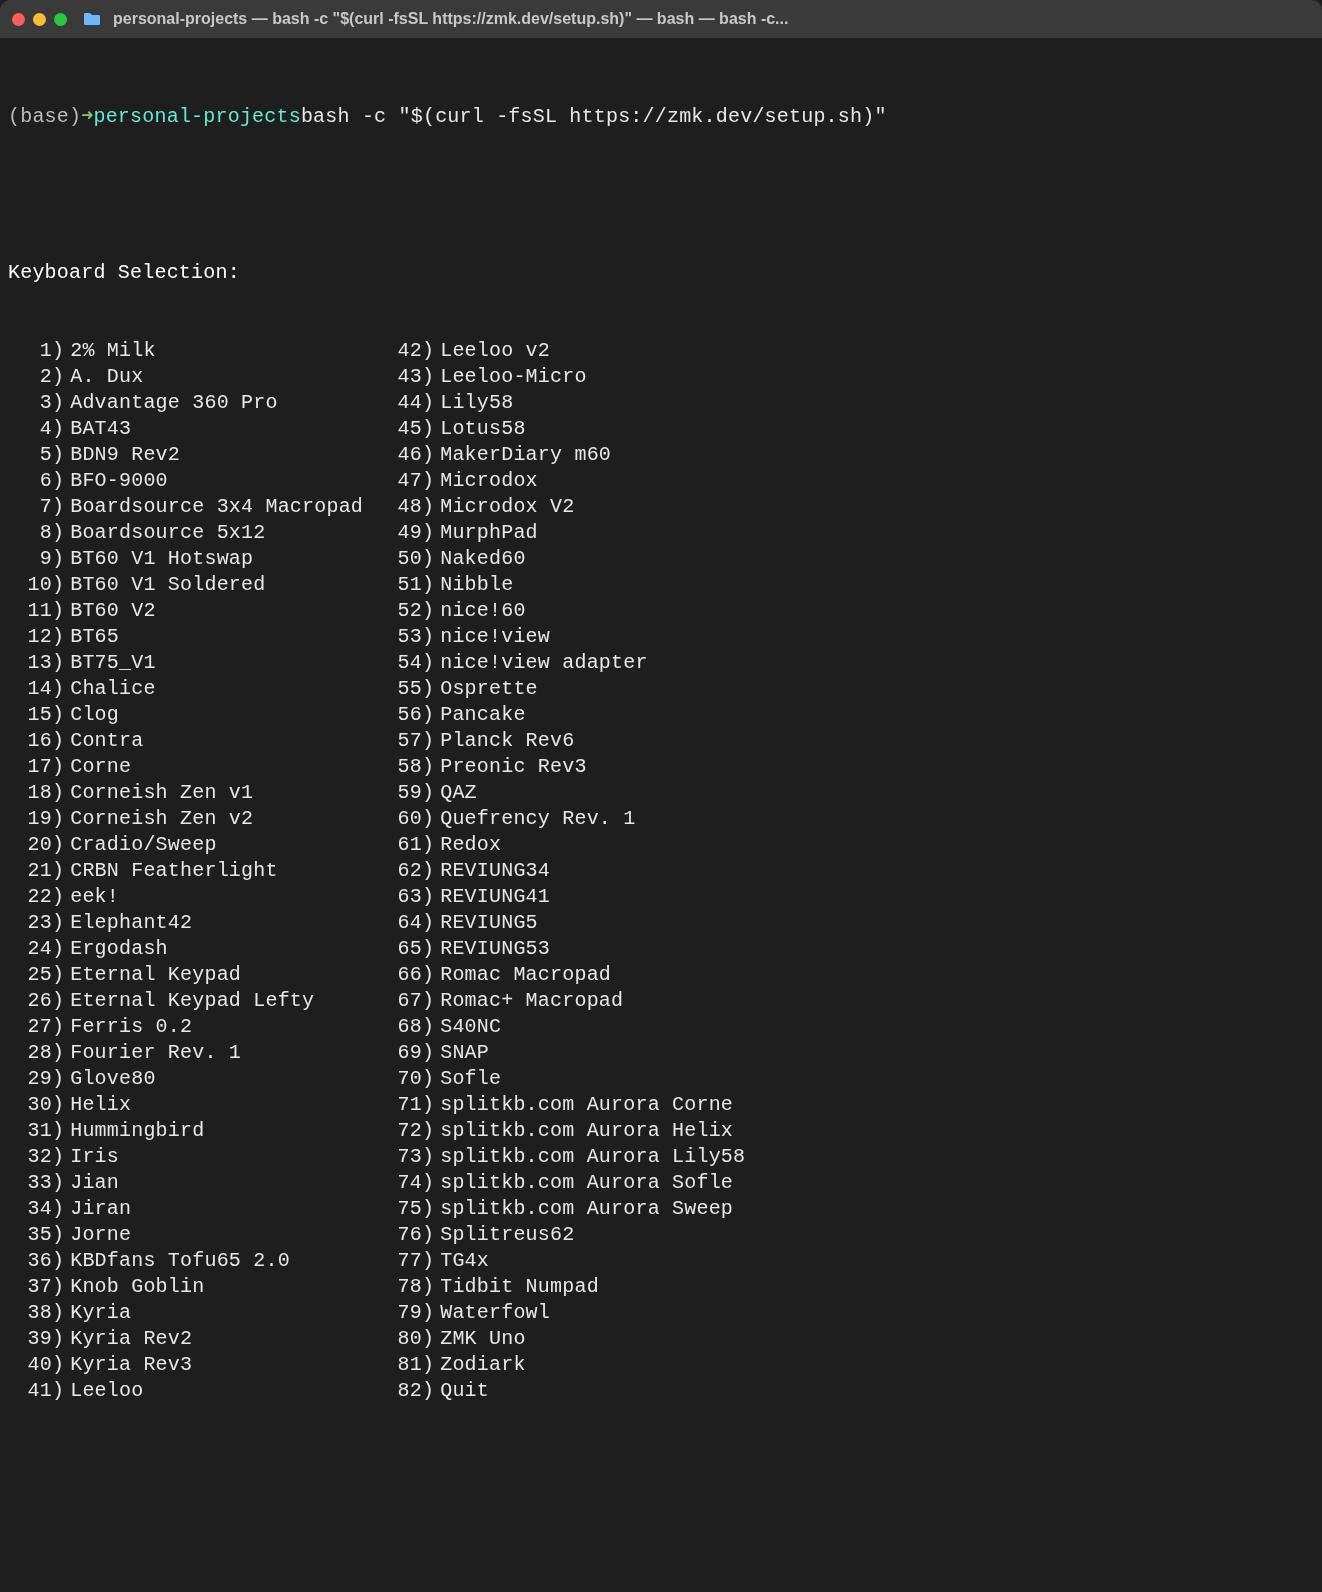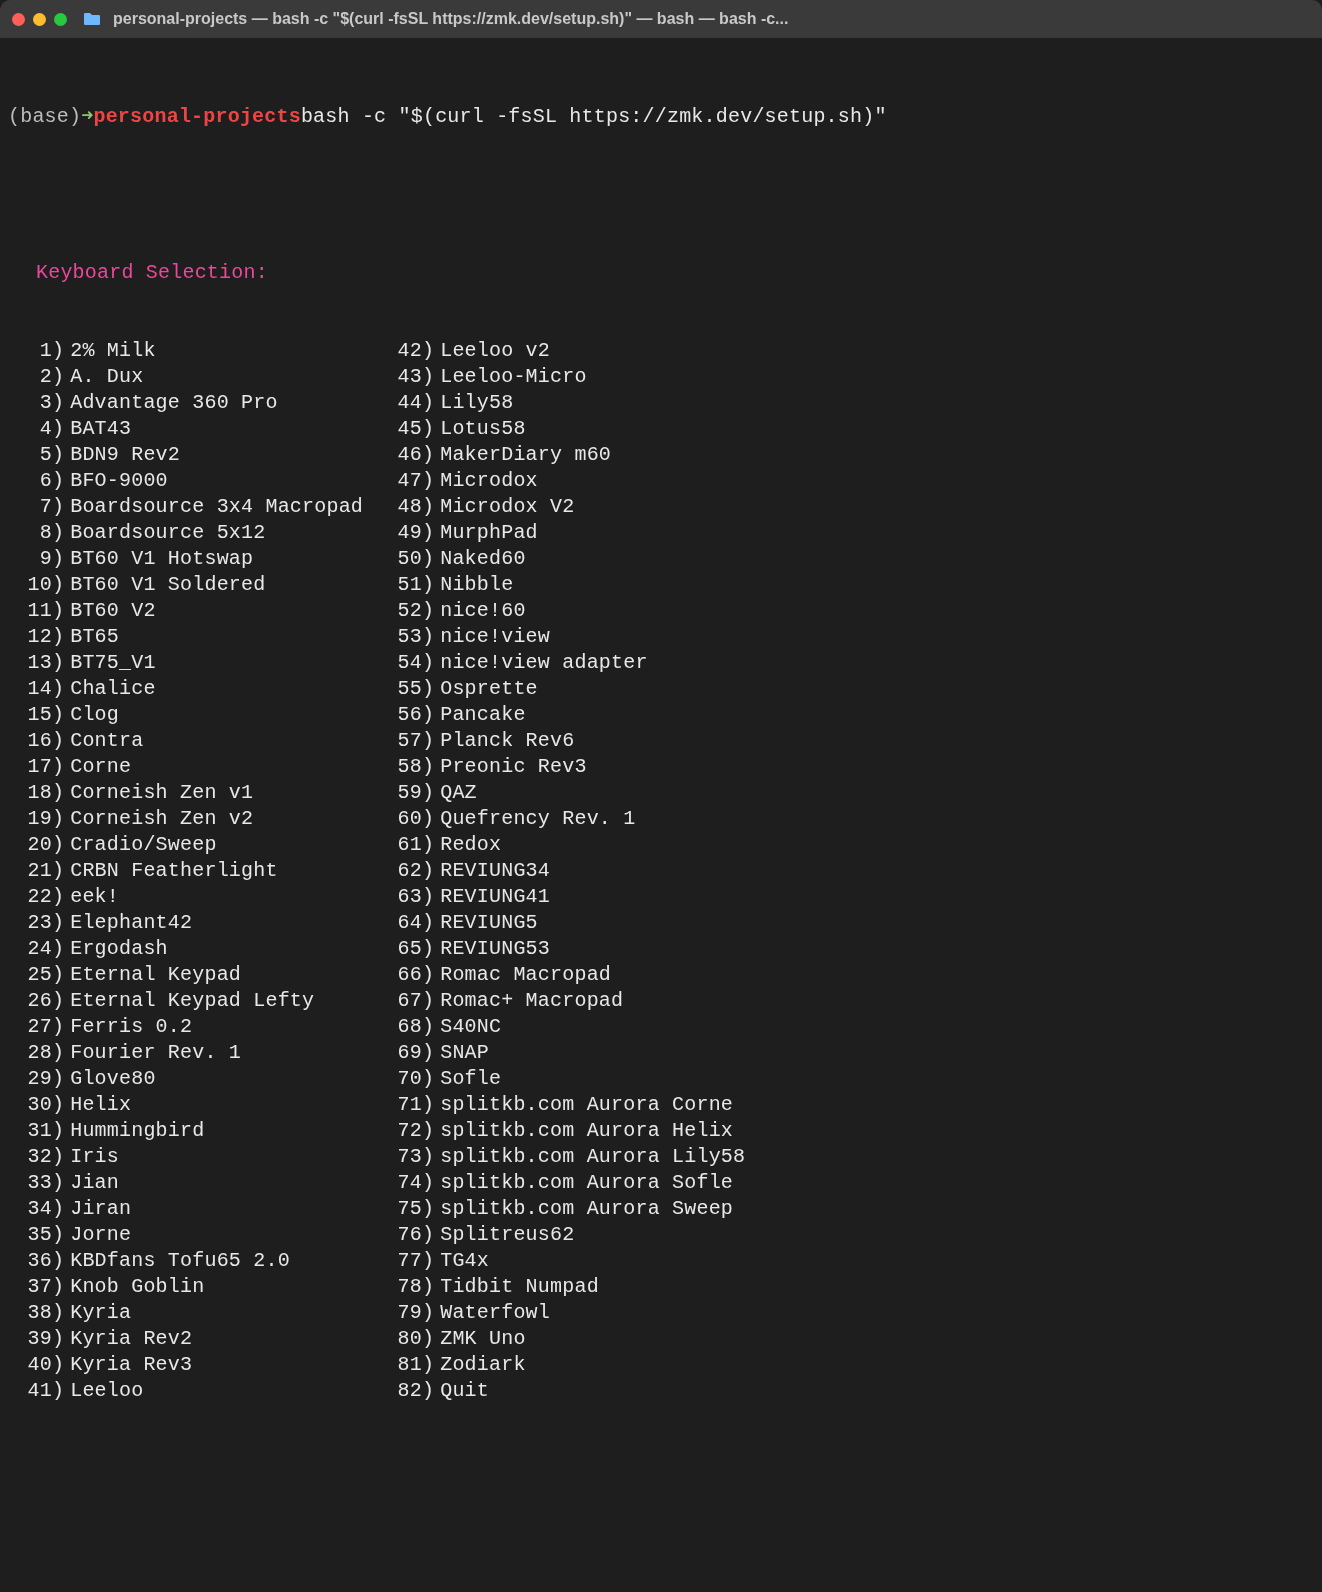--- a/index.html
+++ b/index.html
@@ -56,23 +56,23 @@
     .terminal {
       background: #1e1e1e;
       padding: 14px 8px 8px 8px;
       line-height: 26px;
       white-space: pre;
       font-size: 20px;
       letter-spacing: 0.2px;
     }
     .prompt-base { color: #bcbcbc; }
     .prompt-arrow { color: #8fc56c; }
-    .prompt-dir { color: #ef4444; font-weight: 700; }
+    .prompt-dir { color: #5eead4; font-weight: 400; }
     .prompt-cmd { color: #e8e8e8; }
-    .heading { color: #ec4899; margin-left: 28px; }
+    .heading { color: #ffffff; }
     .columns {
       display: flex;
     }
     .col {
       display: flex;
       flex-direction: column;
     }
     .col1 { width: 370px; }
     .row {
       display: flex;

